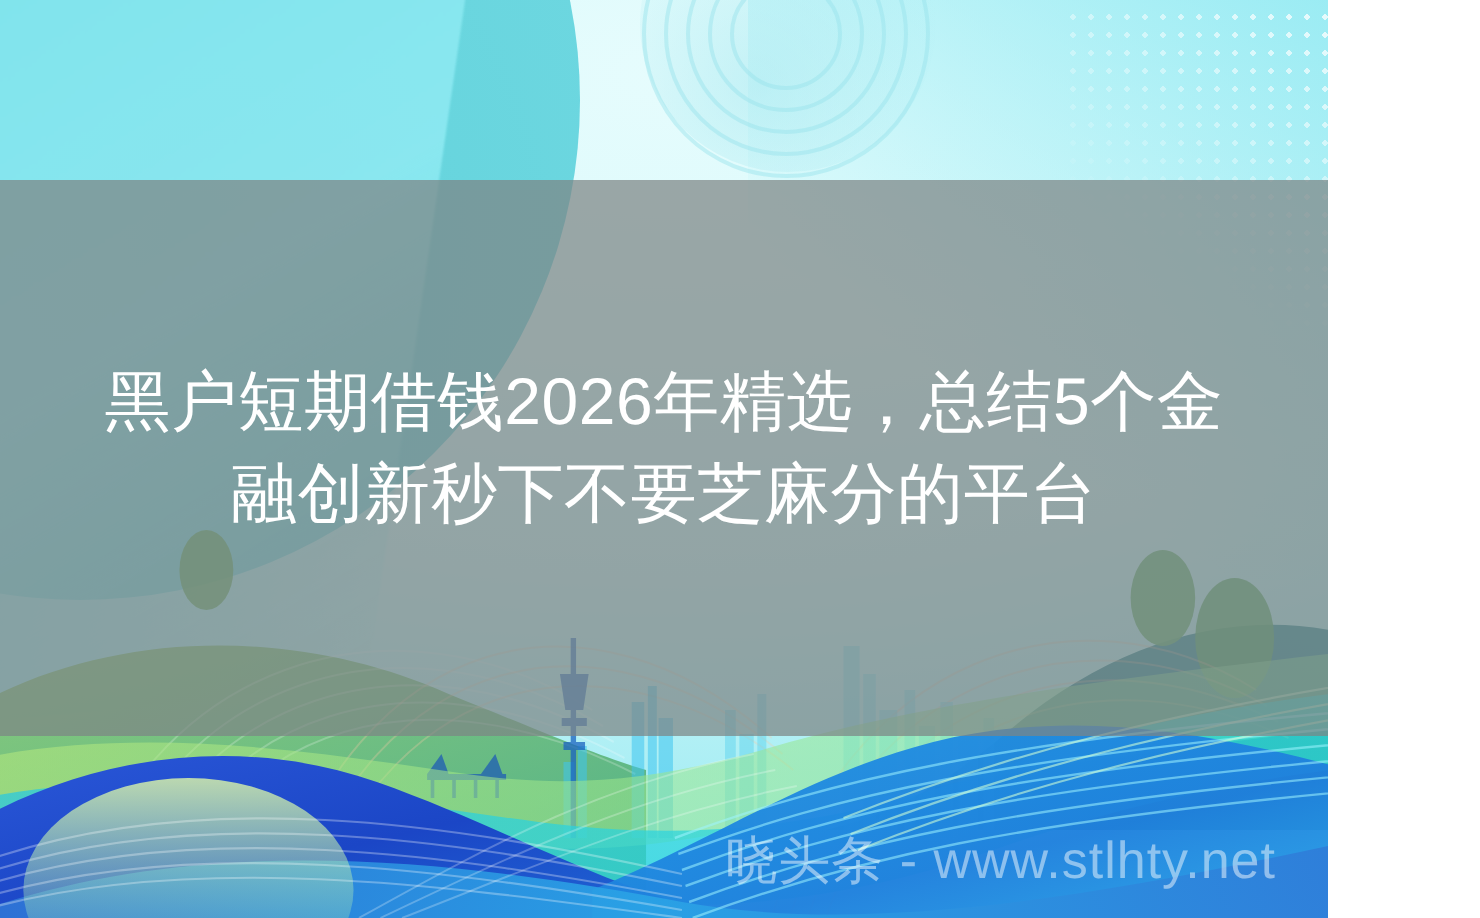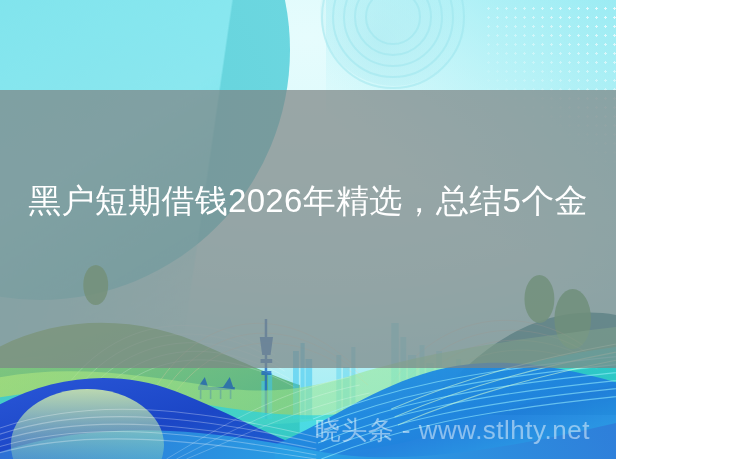--- a/index.html
+++ b/index.html
@@ -2,21 +2,21 @@
 <html><head>
 <meta charset="utf-8">
 <style>
   html, body {
     margin: 0;
     padding: 0;
     background: #ffffff;
   }
   #banner {
     position: relative;
-    width: 616px;
+    width: 664px;
     height: 459px;
     overflow: hidden;
     font-family: "Liberation Sans", "DejaVu Sans", sans-serif;
     background: #d8f7f8;
   }
 
   
   .layer { position: absolute; inset: 0; }
 
   .sky {
@@ -296,17 +296,18 @@
         <path d="M212,200 C292,166 352,140 432,126"></path>
         <path d="M224,200 C304,172 364,148 444,134"></path>
       </g>
     </svg>
   </div>
 
   <div class="scrim"></div>
 
   <div class="title-wrap">
     <div class="title-line">黑户短期借钱2026年精选，总结5个金</div>
+    <div class="title-line">融创新秒下不要芝麻分的平台</div>
   </div>
 
   <div class="watermark">晓头条 - www.stlhty.net</div>
 
 </div>
 
 </body></html>

